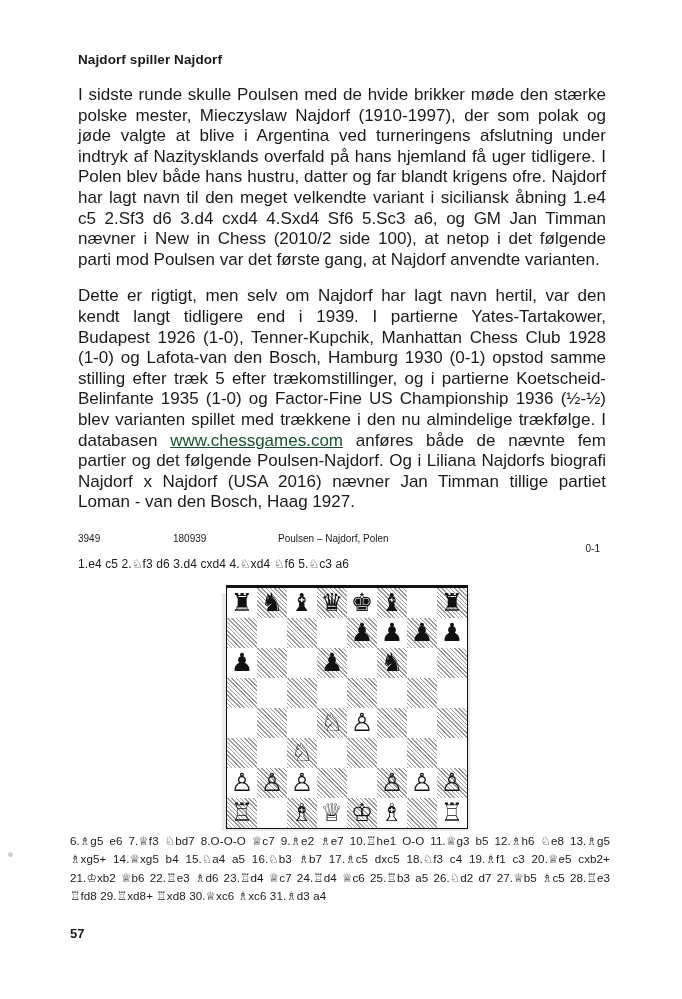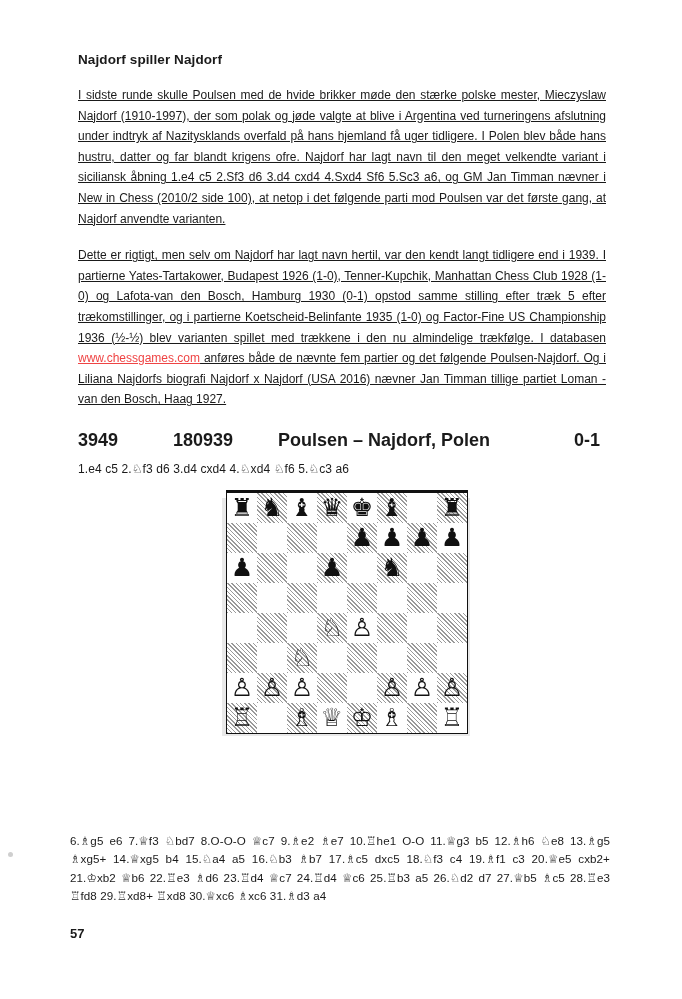--- a/index.html
+++ b/index.html
@@ -27,44 +27,43 @@
     top: 52px;
     width: 528px;
   }
   h1.title {
     font-size: 13.5px;
     font-weight: bold;
     margin: 0 0 18px 0;
     letter-spacing: 0.1px;
   }
   p.para {
-    font-size: 12px;
+    font-size: 17px;
     line-height: 20.6px;
     margin: 0 0 16px 0;
     text-align: justify;
     text-justify: inter-word;
-    text-decoration: underline;
   }
   p.para:last-of-type { margin-bottom: 0; }
   .link {
     text-decoration: underline;
-    color: #ef4444;
+    color: #14532d;
   }
   .gameheader {
     position: relative;
     height: 20px;
-    font-size: 18px;
-    font-weight: bold;
+    font-size: 10px;
+    font-weight: normal;
     margin-top: 20px;
-    margin-bottom: 12px;
+    margin-bottom: 4px;
   }
   .gh-num { position: absolute; left: 0; top: 0; }
   .gh-date { position: absolute; left: 95px; top: 0; }
   .gh-players { position: absolute; left: 200px; top: 0; }
-  .gh-result { position: absolute; right: 6px; top: 0; }
+  .gh-result { position: absolute; right: 6px; top: 10px; }
   .opening {
     font-size: 12px;
     font-weight: normal;
     margin: 0 0 14px 0;
     letter-spacing: 0.1px;
   }
   .board-wrap {
     position: relative;
     width: 100%;
     height: 248px;

